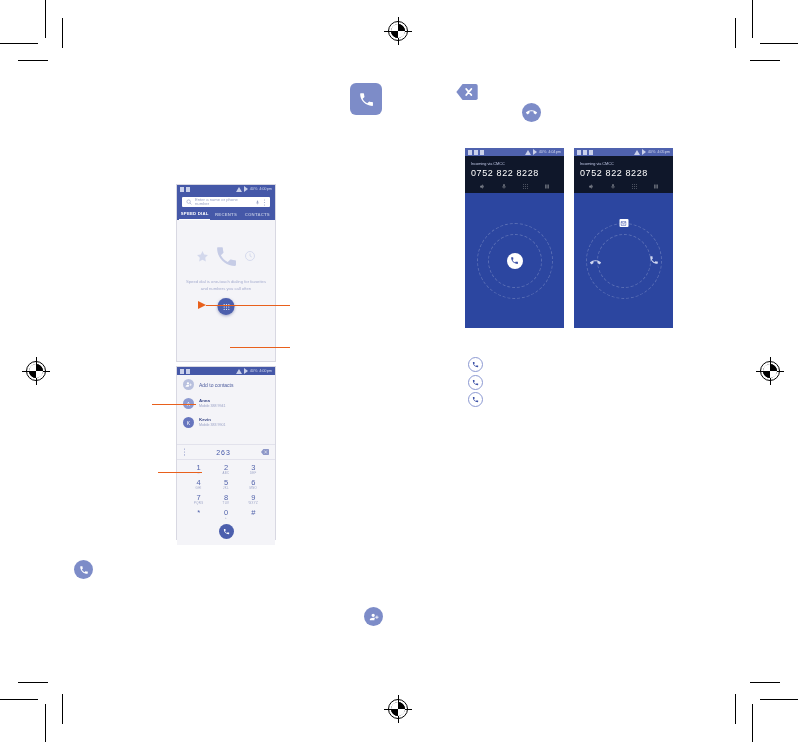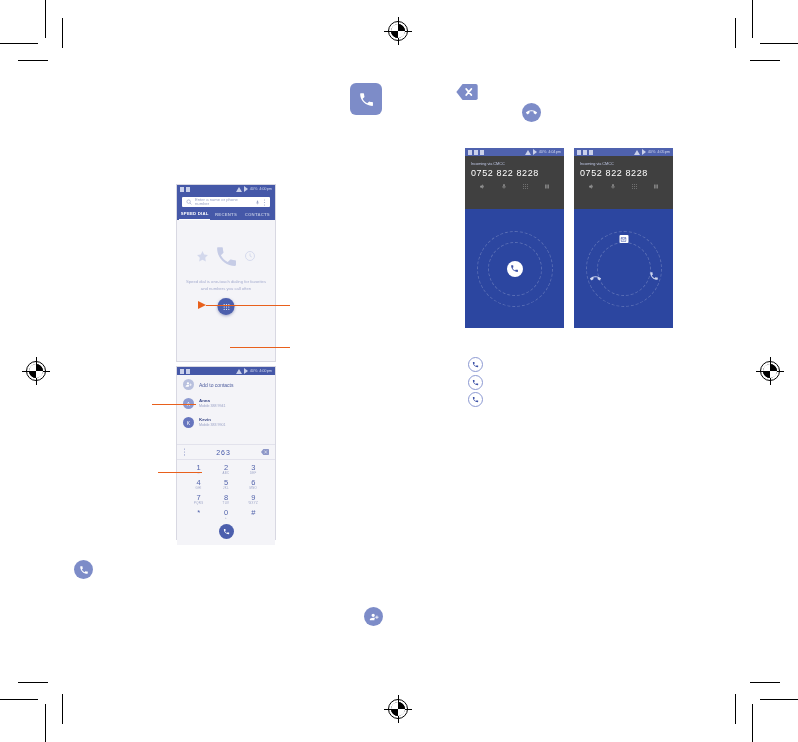--- a/index.html
+++ b/index.html
@@ -75,21 +75,21 @@
           row-gap:1px;padding:2px 8px 0 8px;background:#f4f4f8;}
   .key{text-align:center;padding:2px 0 1px;}
   .key .d{font-size:7.5px;color:#5364ac;line-height:8px;font-weight:300;}
   .key .l{font-size:2.8px;color:#9aa2c6;letter-spacing:.4px;line-height:3px;}
   .callbar{display:flex;justify-content:center;padding:3px 0 6px;background:#f4f4f8;}
   .callfab{width:15px;height:15px;border-radius:50%;background:#4c5fad;
            display:flex;align-items:center;justify-content:center;}
 
   
   .call-screen{background:#2c46a0;position:absolute;}
-  .call-top{background:#404040;padding:5px 6px 16px 6px;}
+  .call-top{background:#0f172a;padding:5px 6px 0 6px;}
   .call-via{font-size:3.8px;color:#c2cae8;line-height:6px;}
   .call-num{font-size:9px;color:#ffffff;letter-spacing:.6px;line-height:12px;}
   .call-actions{display:flex;justify-content:space-around;align-items:center;
                 height:14px;opacity:.45;}
   .call-body{position:relative;flex:1;}
   .ripple{position:absolute;left:50%;top:50%;transform:translate(-50%,-50%);
           border:1px dashed rgba(255,255,255,.22);border-radius:50%;}
   .answer-fab{position:absolute;left:50%;top:50%;transform:translate(-50%,-50%);
               width:16px;height:16px;border-radius:50%;background:#ffffff;
               display:flex;align-items:center;justify-content:center;}

